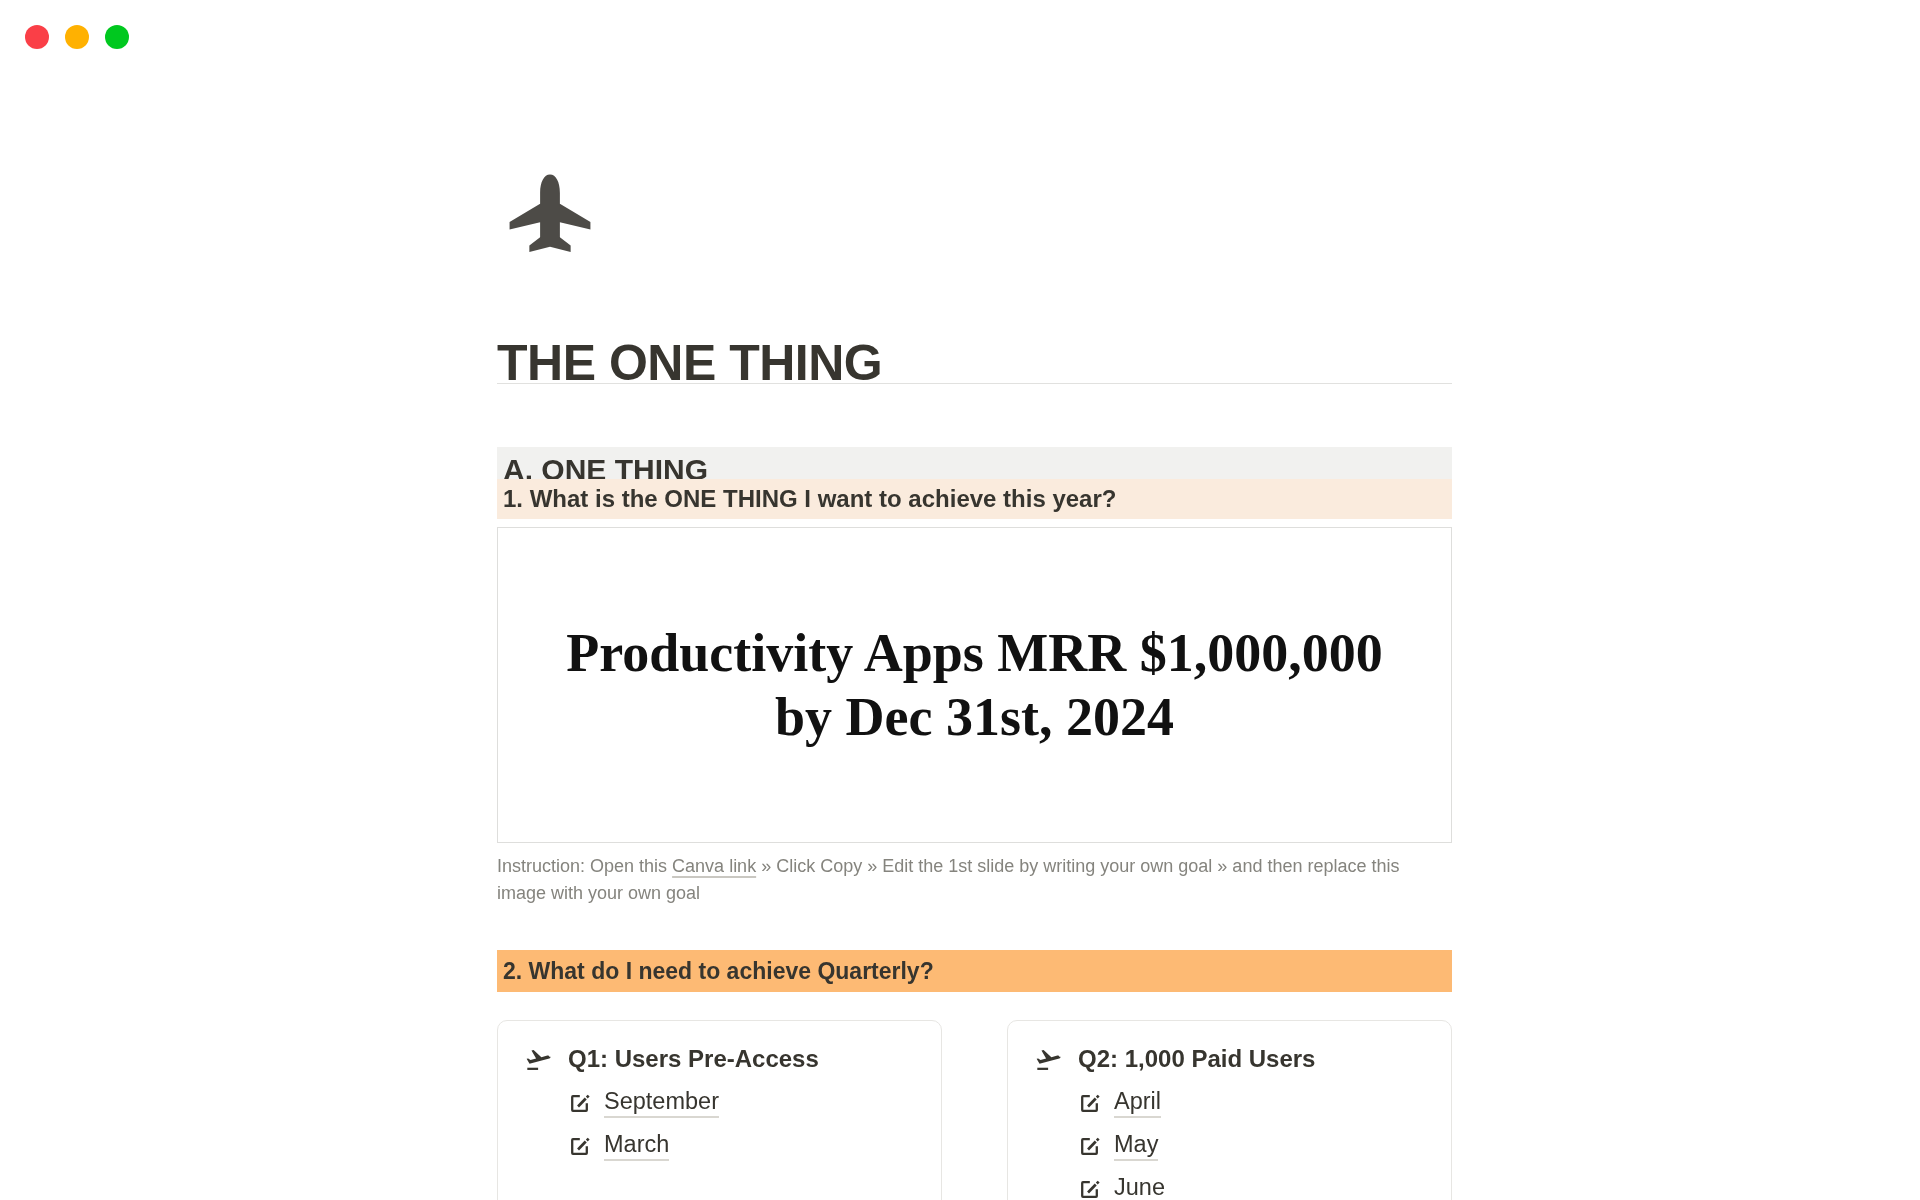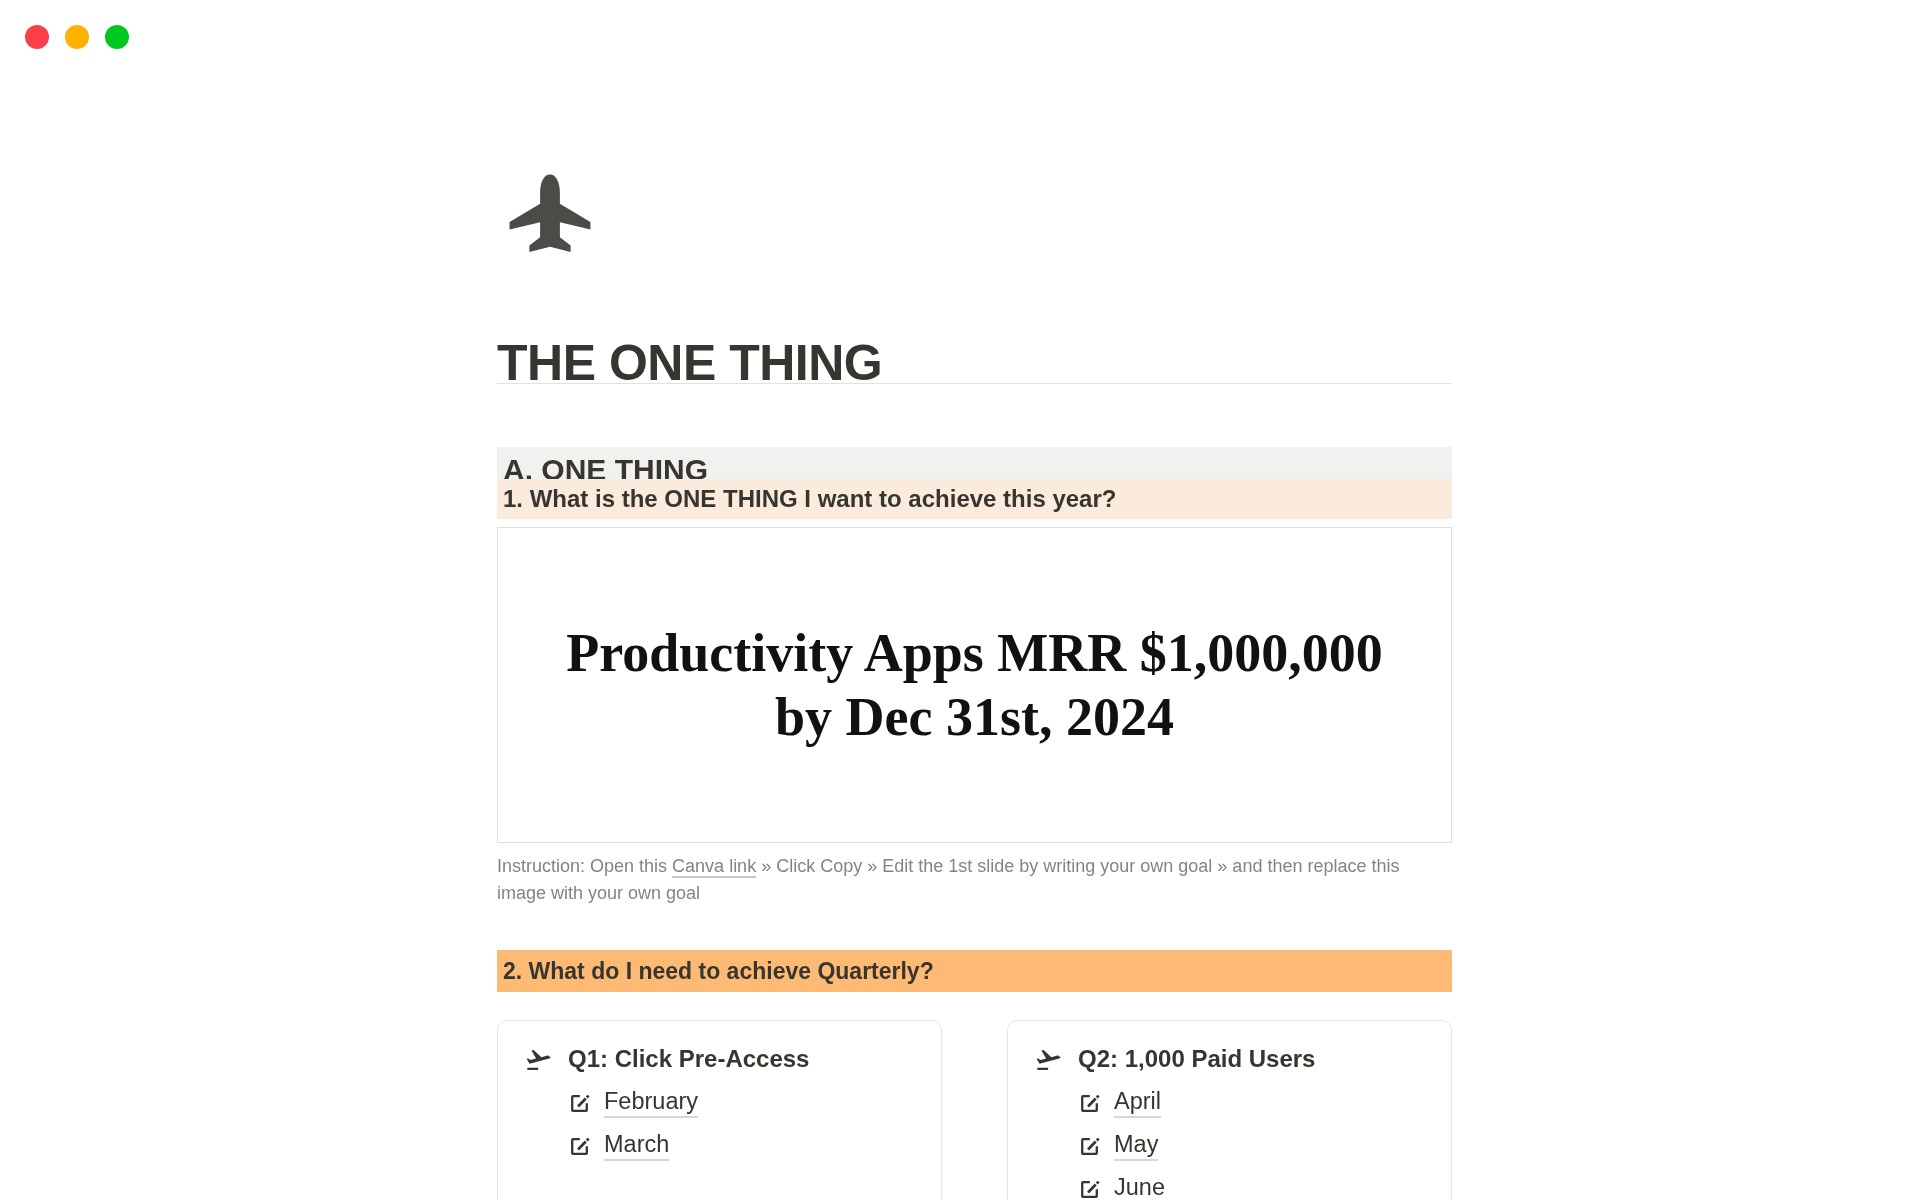--- a/index.html
+++ b/index.html
@@ -105,30 +105,30 @@
   </div>
 
   <div class="band band-peach2 col">2. What do I need to achieve Quarterly?</div>
 
   <div class="card c1">
     <div class="q-header">
       <svg viewBox="0 0 24 24" aria-hidden="true">
         <path d="M2.5 19.3h9.6v2H2.5z"></path>
         <path d="M22.1 9.6c-.2-.8-1-1.3-1.8-1.1l-5.3 1.4-6.9-6.4-1.9.5 4.1 7.2-5 1.3-2-1.5-1.4.4 1.8 3.1.8 1.3 1.6-.4 15.9-4.2c.8-.2 1.3-1.1 1.1-1.6z"></path>
       </svg>
-      <span class="q-title">Q1: Click Pre-Access</span>
+      <span class="q-title">Q1: Users Pre-Access</span>
     </div>
     <div class="months">
       <div class="month-row">
         <svg viewBox="0 0 24 24" aria-hidden="true">
           <path d="M19 11.7 V18.3 Q19 19 18.3 19 H5.7 Q5 19 5 18.3 V5.7 Q5 5 5.7 5 H12.3" fill="none" stroke="#37352F" stroke-width="2.2"></path>
           <path d="M10.6 14.9 L18 7.2" fill="none" stroke="#37352F" stroke-width="2.6"></path>
           <path d="M19.9 3.5 L21.7 5.3 L19.9 7.1 L18.1 5.3 Z" fill="#37352F"></path>
         </svg>
-        <span class="month-label">February</span>
+        <span class="month-label">September</span>
       </div>
       <div class="month-row">
         <svg viewBox="0 0 24 24" aria-hidden="true">
           <path d="M19 11.7 V18.3 Q19 19 18.3 19 H5.7 Q5 19 5 18.3 V5.7 Q5 5 5.7 5 H12.3" fill="none" stroke="#37352F" stroke-width="2.2"></path>
           <path d="M10.6 14.9 L18 7.2" fill="none" stroke="#37352F" stroke-width="2.6"></path>
           <path d="M19.9 3.5 L21.7 5.3 L19.9 7.1 L18.1 5.3 Z" fill="#37352F"></path>
         </svg>
         <span class="month-label">March</span>
       </div>
     </div>

